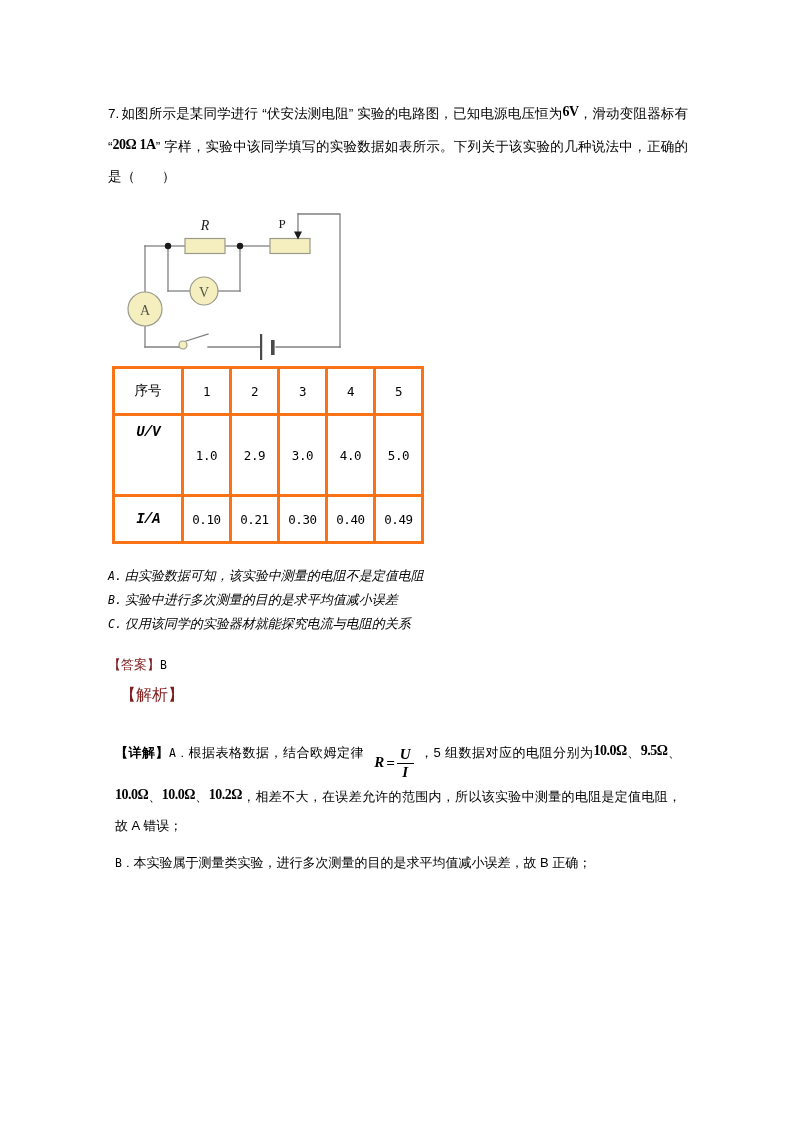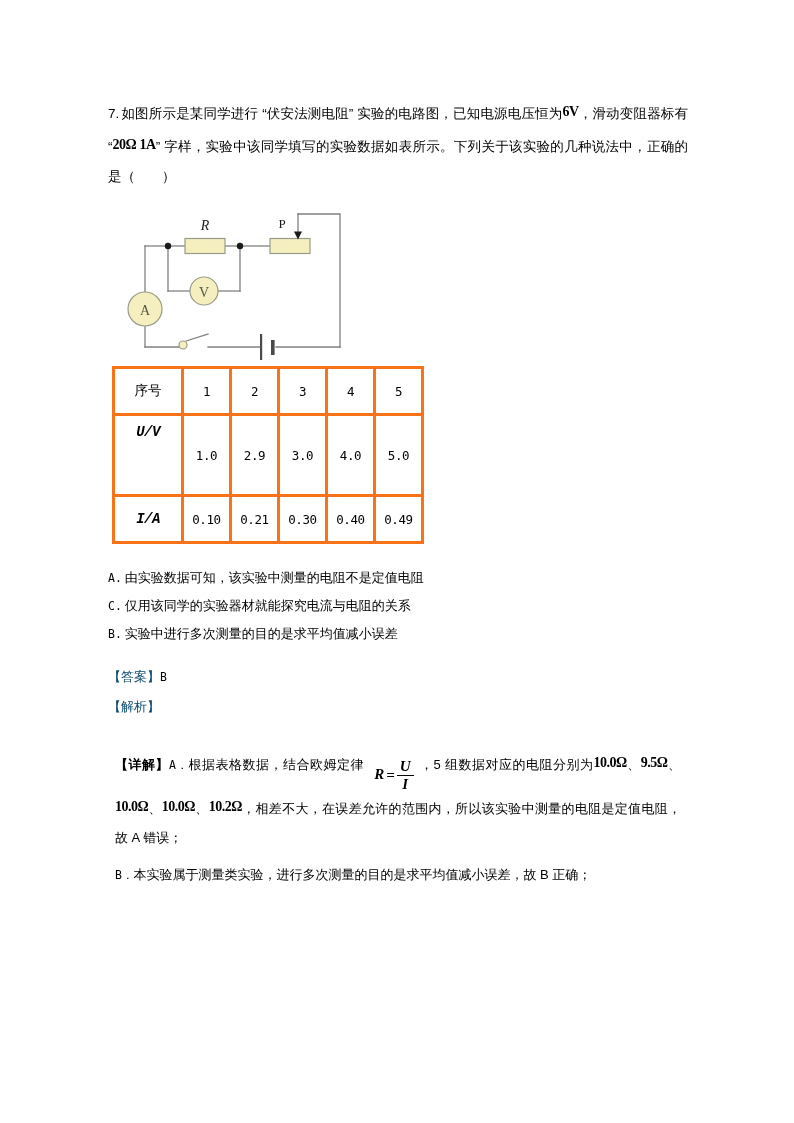--- a/index.html
+++ b/index.html
@@ -97,45 +97,47 @@
   }
   .row-label-cn {
     font-family: "Liberation Sans", "DejaVu Sans", sans-serif;
     font-size: 13.5px;
   }
 
   
   .options { margin-top: 20px; }
   .opt {
     font-size: 13px;
-    line-height: 28px;
+    line-height: 23px;
     text-align: justify;
     text-justify: inter-ideograph;
+    font-style: italic;
   }
   .opt .lbl {
     font-family: "DejaVu Sans Mono", monospace;
     font-size: 11.5px;
     margin-right: 3px;
   }
 
   
-  .blue { color: #0c4a6e; }
+  .blue { color: #7f1d1d; }
   .ans-line {
     font-size: 13px;
     line-height: 30px;
     margin-top: 14px;
   }
   .ans-line .val {
     font-family: "DejaVu Sans Mono", monospace;
     font-size: 11.5px;
     color: #000;
   }
   .jiexi-line {
-    font-size: 13px;
+    font-size: 16px;
     line-height: 30px;
+    margin-left: 12px;
   }
 
   .detail {
     margin-top: 26px;
     font-size: 13px;
     line-height: 30px;
     text-align: justify;
     text-justify: inter-ideograph;
   }
   .detail p { margin: 7px; }
@@ -264,25 +266,25 @@
           <td class="val-cell">0.49</td>
         </tr>
       </tbody>
     </table>
 
     <div class="options">
       <div class="opt">
         <span class="lbl">A.</span><span>由实验数据可知，该实验中测量的电阻不是定值电阻</span>
       </div>
       <div class="opt">
+        <span class="lbl">B.</span><span>实验中进行多次测量的目的是求平均值减小误差</span>
+      </div>
+      <div class="opt">
         <span class="lbl">C.</span><span>仅用该同学的实验器材就能探究电流与电阻的关系</span>
       </div>
-      <div class="opt">
-        <span class="lbl">B.</span><span>实验中进行多次测量的目的是求平均值减小误差</span>
-      </div>
     </div>
 
     <div class="ans-line">
       <span class="blue">【答案】</span><span class="val">B</span>
     </div>
     <div class="jiexi-line">
       <span class="blue">【解析】</span>
     </div>
 
     <div class="detail">

